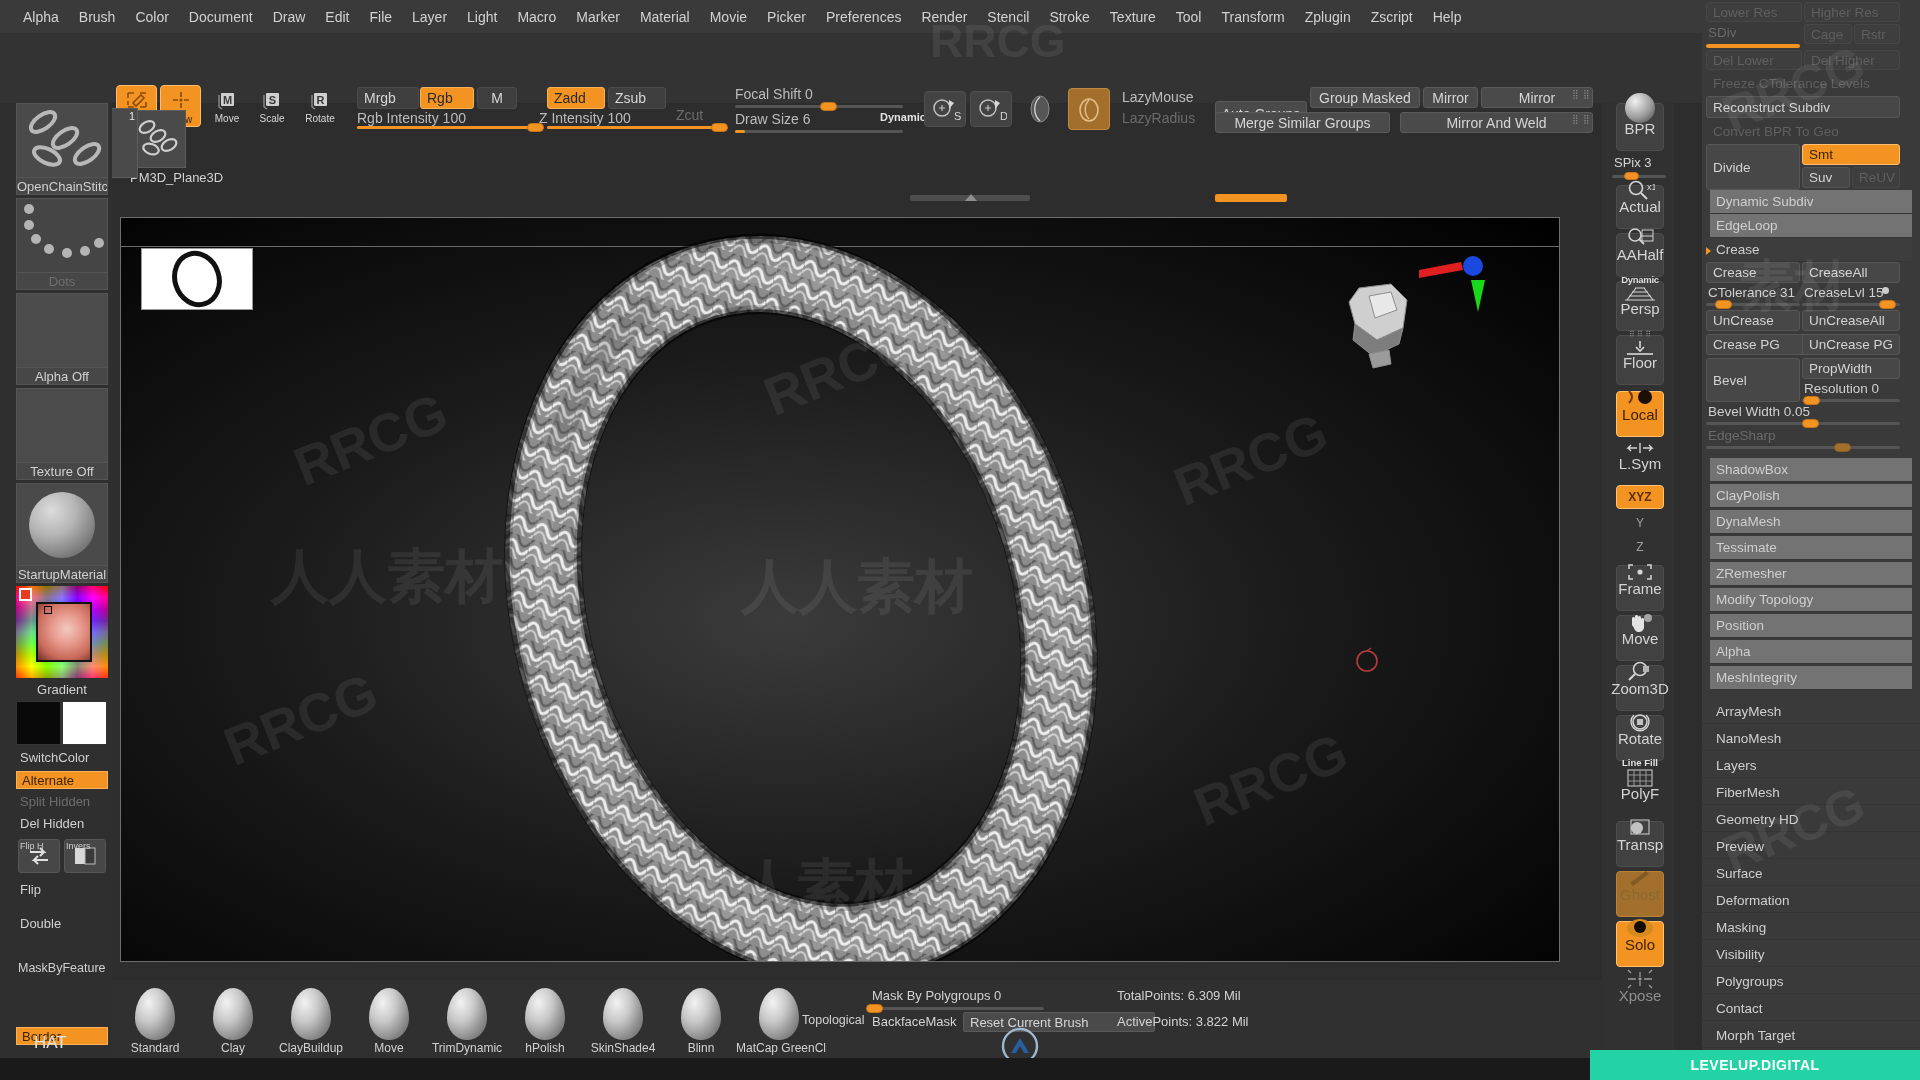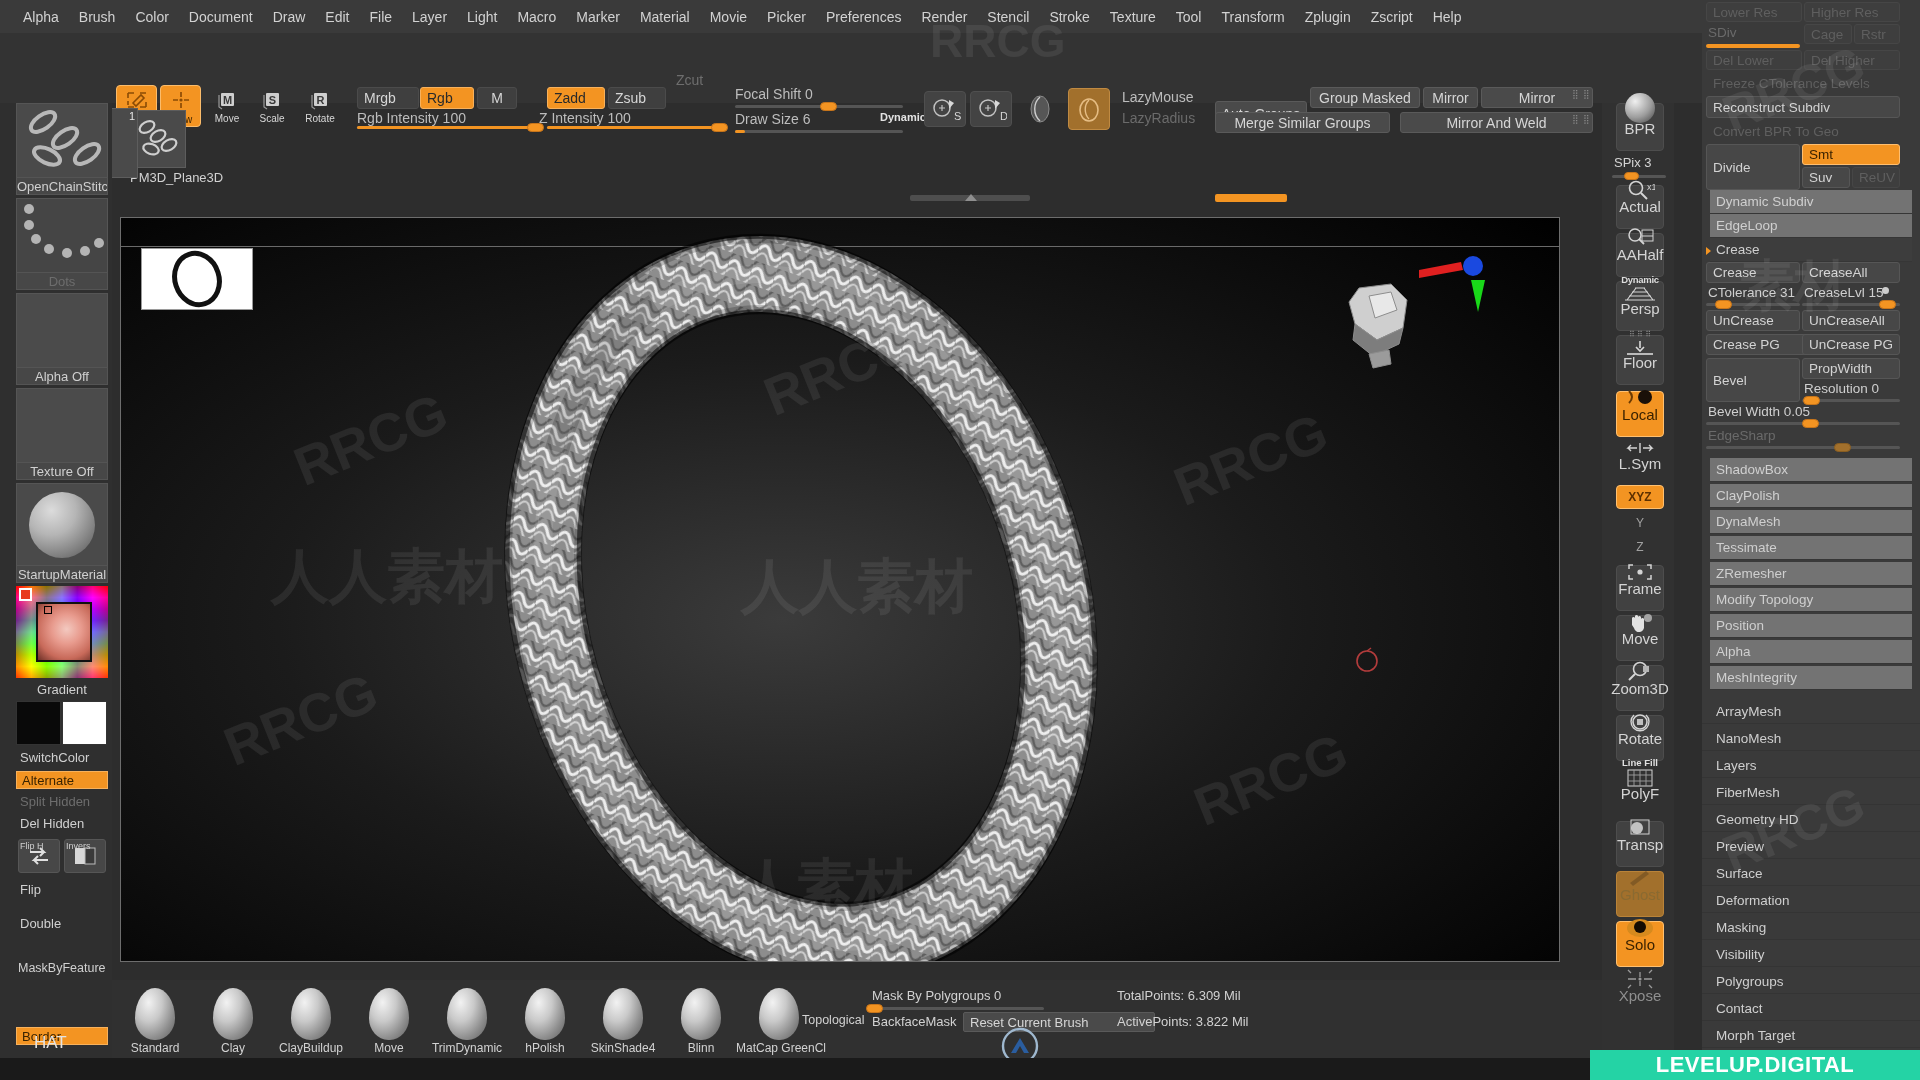--- a/index.html
+++ b/index.html
@@ -83,21 +83,21 @@
   .bottombar { position:absolute; left:112px; top:980px; width:1490px; height:78px; background:#303030; }
   .bb-item { position:absolute; width:86px; text-align:center; }
   .bb-ball { width:40px; height:52px; margin:0 auto; border-radius:50% 50% 48% 48%/58% 58% 42% 42%;
     background:radial-gradient(ellipse at 34% 28%, #f2f2f2 0%, #c9c9c9 36%, #8e8e8e 68%, #5a5a5a 100%); }
   .bb-lbl { font-size:12px; color:#d2d2d2; margin-top:1px; white-space:nowrap; }
 
   
   .footer { position:absolute; left:0; top:1058px; width:1920px; height:22px; background:#1a1a1a; }
   .badge { position:absolute; right:0; top:1050px; width:330px; height:30px; background:#24d3a5;
     display:flex; align-items:center; justify-content:center; }
-  .badge span { font-size:22px; font-weight:bold; color:#ffffff; letter-spacing:.5px; }
+  .badge span { font-size:14px; font-weight:bold; color:#ffffff; letter-spacing:.5px; }
 
   .wm { position:absolute; color:rgba(255,255,255,0.075); font-weight:bold;
     pointer-events:none; user-select:none; }
   .wm.rot { transform:rotate(-22deg); }
 </style>
 </head>
 <body>
 
 <div id="app">
 
@@ -187,21 +187,21 @@
     <div class="tb-btn" style="left:357px; top:54px; width:62px; height:22px; justify-content:flex-start; padding-left:6px; background:#3f3f3f; border-color:#4b4b4b;">Mrgb</div>
     <div class="tb-btn on" style="left:420px; top:54px; width:54px; height:22px; justify-content:flex-start; padding-left:6px;">Rgb</div>
     <div class="tb-btn" style="left:477px; top:54px; width:40px; height:22px; background:#3f3f3f; border-color:#4b4b4b;">M</div>
     <div class="tb-label" style="left:357px; top:77px;">Rgb Intensity 100</div>
     <div class="slider-track" style="left:357px; top:93px; width:178px;"></div>
     <div class="slider-fill" style="left:357px; top:93px; width:176px;"></div>
     <div class="slider-knob" style="left:527px; top:90px;"></div>
 
     <div class="tb-btn on" style="left:547px; top:54px; width:58px; height:22px; justify-content:flex-start; padding-left:6px;">Zadd</div>
     <div class="tb-btn" style="left:608px; top:54px; width:58px; height:22px; justify-content:flex-start; padding-left:6px; background:#3f3f3f; border-color:#4b4b4b;">Zsub</div>
-    <div class="tb-btn dim" style="left:669px; top:36px; width:48px; height:22px; justify-content:flex-start; padding-left:6px; background:transparent; border-color:transparent;">Zcut</div>
+    <div class="tb-btn dim" style="left:669px; top:71px; width:48px; height:22px; justify-content:flex-start; padding-left:6px; background:transparent; border-color:transparent;">Zcut</div>
     <div class="tb-label" style="left:539px; top:77px;">Z Intensity 100</div>
     <div class="slider-track" style="left:547px; top:93px; width:172px;"></div>
     <div class="slider-fill" style="left:547px; top:93px; width:170px;"></div>
     <div class="slider-knob" style="left:711px; top:90px;"></div>
 
     <div class="tb-label" style="left:735px; top:53px;">Focal Shift 0</div>
     <div class="slider-track" style="left:735px; top:72px; width:168px;"></div>
     <div class="slider-knob" style="left:820px; top:69px;"></div>
     <div class="tb-label" style="left:735px; top:78px;">Draw Size 6</div>
     <div class="slider-track" style="left:735px; top:97px; width:168px;"></div>

